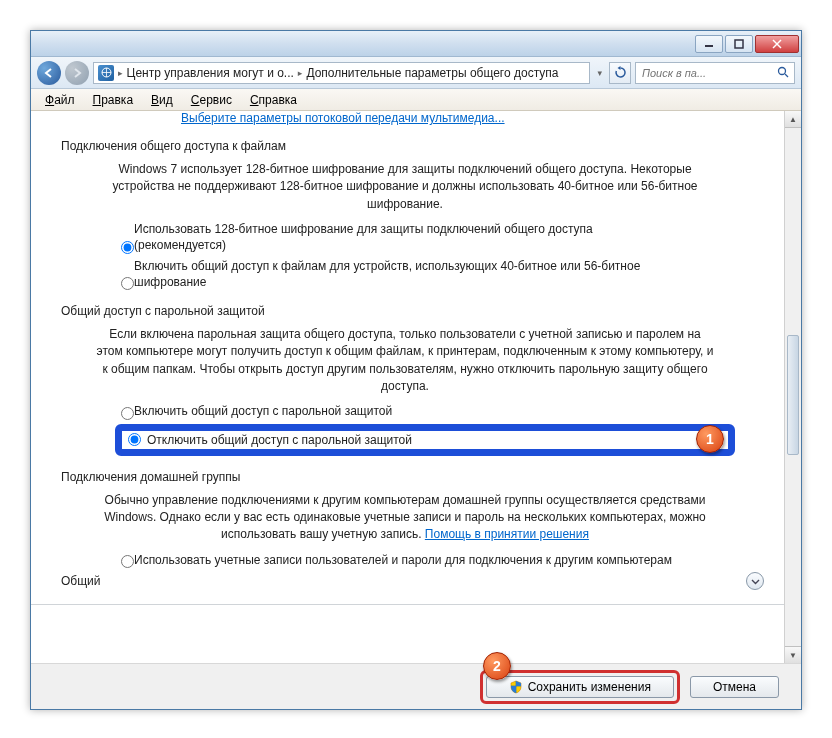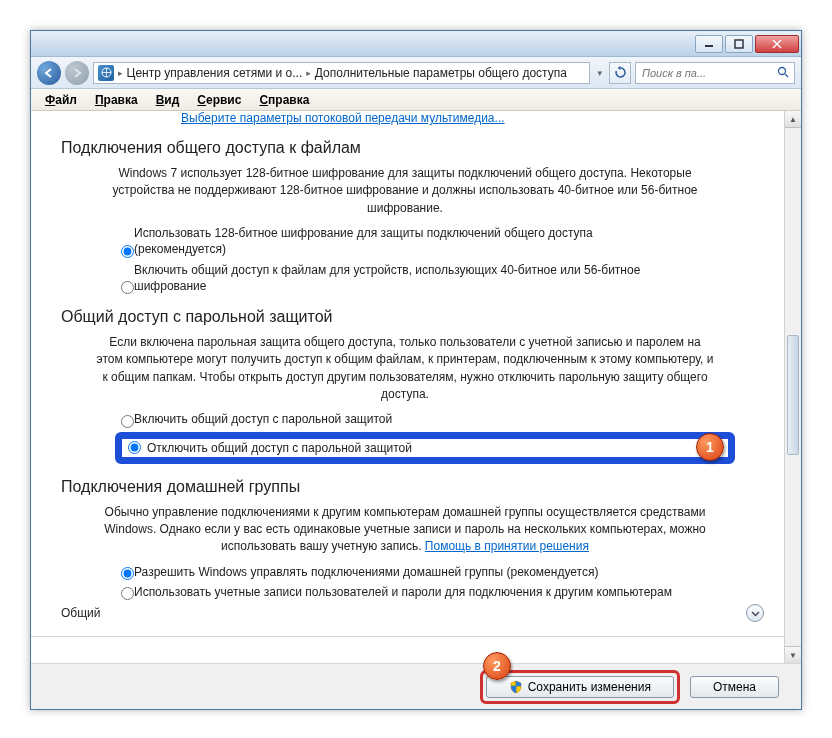--- a/index.html
+++ b/index.html
@@ -138,21 +138,20 @@
     background: linear-gradient(to bottom, #faf8f4, #f0ece4);
     border-bottom: 1px solid #d0cabc;
     display: flex;
     align-items: center;
     padding: 0 6px;
     gap: 2px;
   }
   .menu-item {
     padding: 6px 8px;
     cursor: pointer;
-    font-weight: bold;
   }
   .menu-item u { text-decoration: underline; }
   .content-wrap {
     flex: 1;
     display: flex;
     overflow: hidden;
   }
   .content {
     flex: 1;
     overflow-y: auto;
@@ -192,21 +191,21 @@
     border-radius: 2px;
     cursor: pointer;
   }
   .link {
     color: #0066cc;
     text-decoration: underline;
     cursor: pointer;
   }
   .section-head {
     margin: 14px 0 8px -30px;
-    font-size: 16px;
+    font-size: 12px;
     color: #222;
   }
   .body-text {
     margin: 8px 4px;
     line-height: 1.45;
     max-width: 620px;
     text-align: center;
   }
   .radio-row {
     display: flex;
@@ -351,21 +350,21 @@
         </svg>
     </div>
     <div class="breadcrumb">
       <span class="bc-icon">
         <svg width="11" height="11">
             <circle cx="5.5" cy="5.5" r="4.5" fill="none" stroke="#fff" stroke-width="1"></circle>
             <path d="M1 5.5 H10 M5.5 1 V10" stroke="#fff" stroke-width="0.8"></path>
           </svg>
       </span>
       <span class="bc-sep">▸</span>
-      <span class="bc-text">Центр управления сетями и о...</span>
+      <span class="bc-text">Центр управления могут и о...</span>
       <span class="bc-sep">▸</span>
       <span class="bc-text">Дополнительные параметры общего доступа</span>
     </div>
     <span style="font-size:9px;color:#666;padding:0 3px;">▾</span>
     <div class="refresh-btn">
       <svg width="13" height="13">
           <path d="M6.5 2 A4.5 4.5 0 1 1 2.3 5" fill="none" stroke="#2a5a9c" stroke-width="1.5"></path>
           <path d="M6.5 0 L6.5 4 L3.5 2 Z" fill="#2a5a9c"></path>
         </svg>
     </div>
@@ -412,24 +411,20 @@
       <div class="highlight-box">
         <input type="radio" name="pw" checked="" style="">
         <label>Отключить общий доступ с парольной защитой</label>
         <div class="callout" style="right:4px;top:-6px;">1</div>
       </div>
 
       <div class="section-head">Подключения домашней группы</div>
       <div class="body-text">
         <span>Обычно управление подключениями к другим компьютерам домашней группы осуществляется средствами Windows. Однако если у вас есть одинаковые учетные записи и пароль на нескольких компьютерах, можно использовать вашу учетную запись. </span>
         <span class="link">Помощь в принятии решения</span>
-      </div>
-      <div class="radio-row">
-        <input type="radio" name="hg" checked="" style="">
-        <label>Разрешить Windows управлять подключениями домашней группы (рекомендуется)</label>
       </div>
       <div class="radio-row">
         <input type="radio" name="hg" style="">
         <label>Использовать учетные записи пользователей и пароли для подключения к другим компьютерам</label>
       </div>
 
       <div class="expander-row">
         <span class="label">Общий</span>
         <div class="expander-line">
           <span class="chevron-circle">

